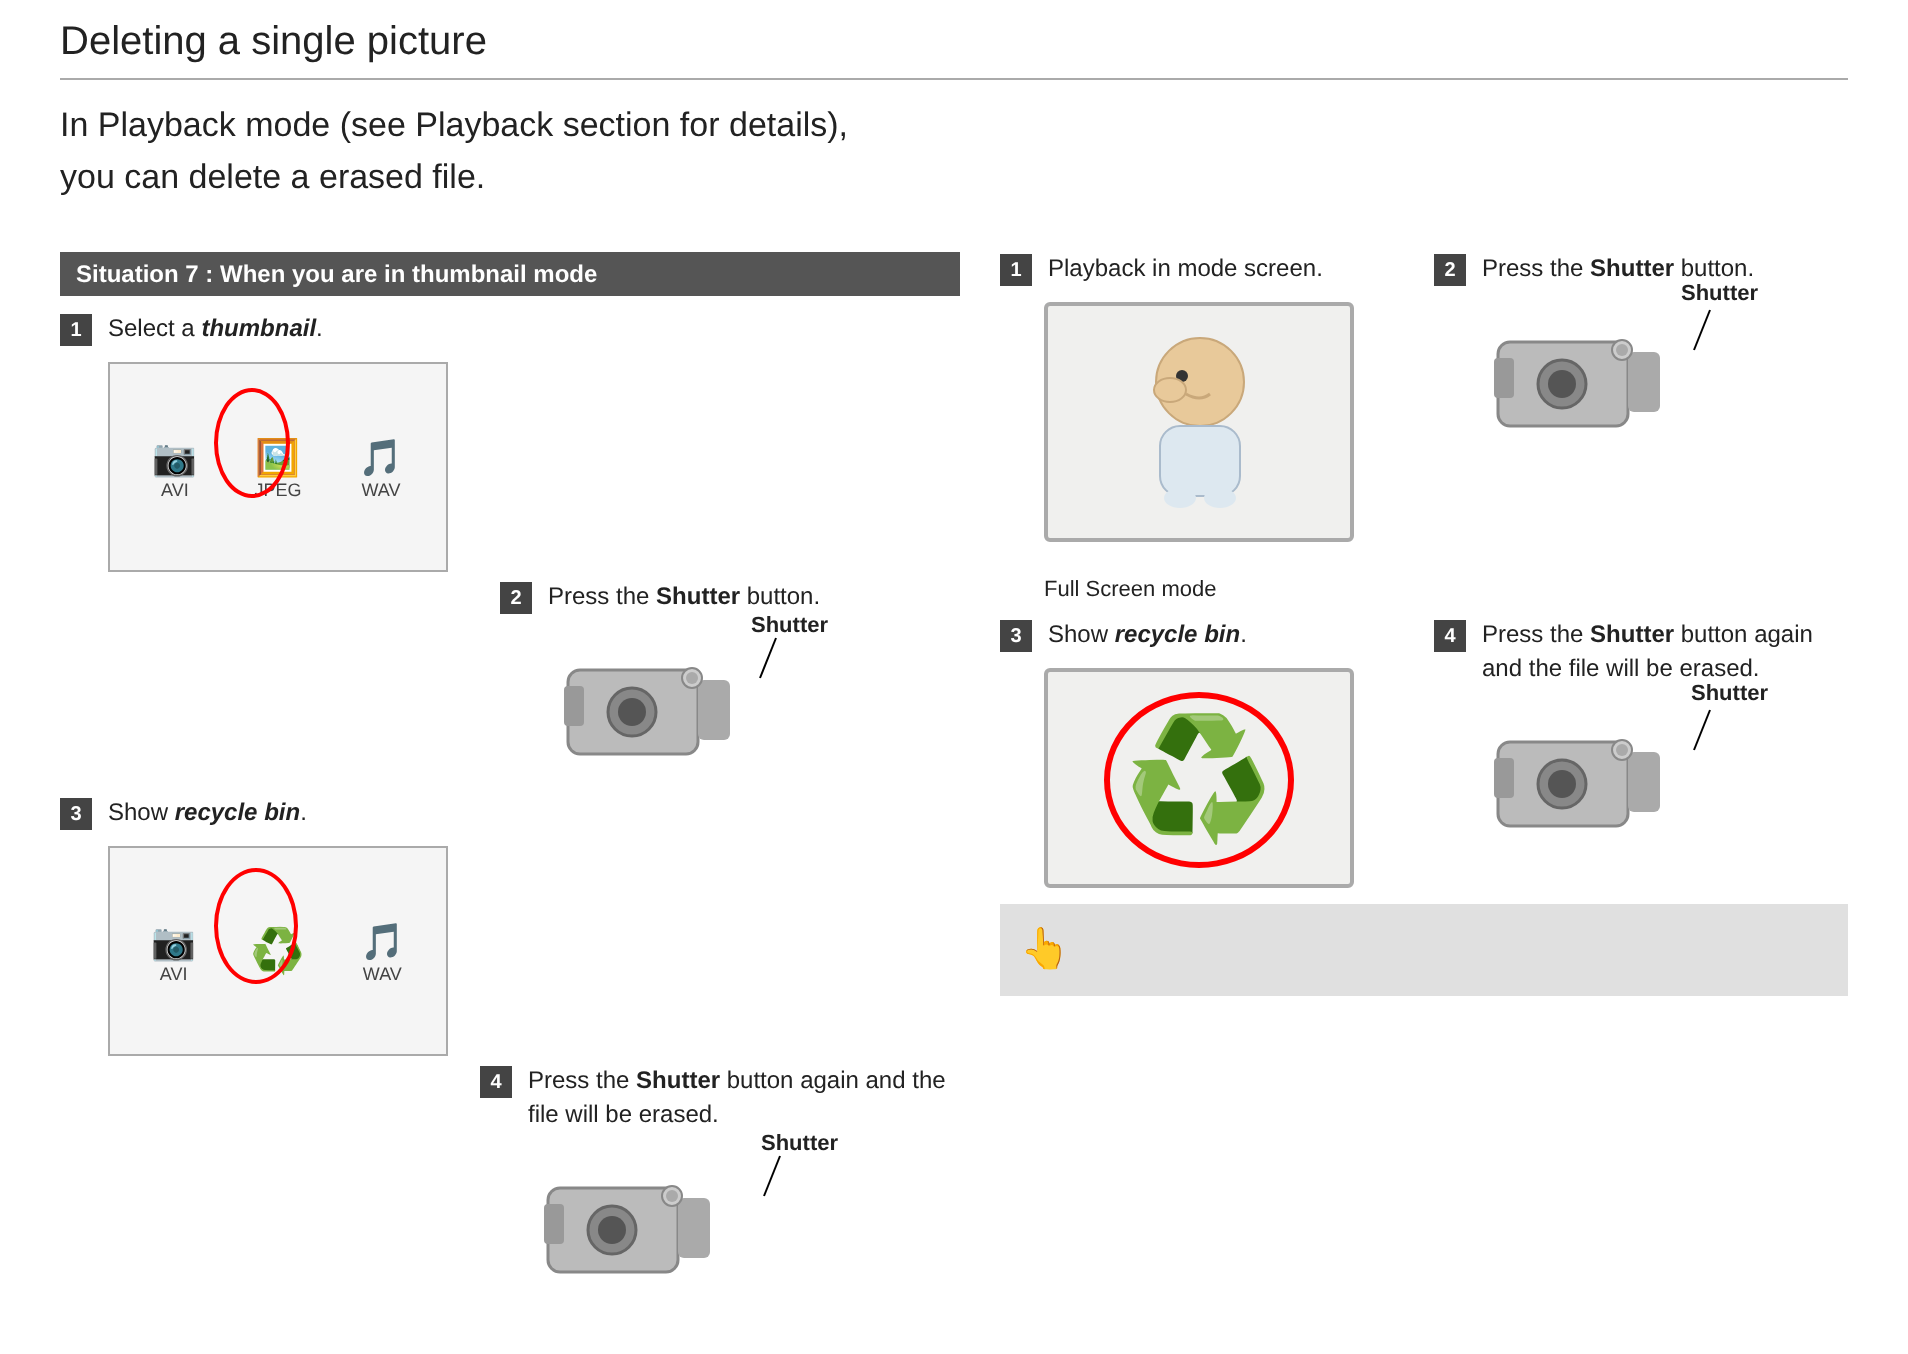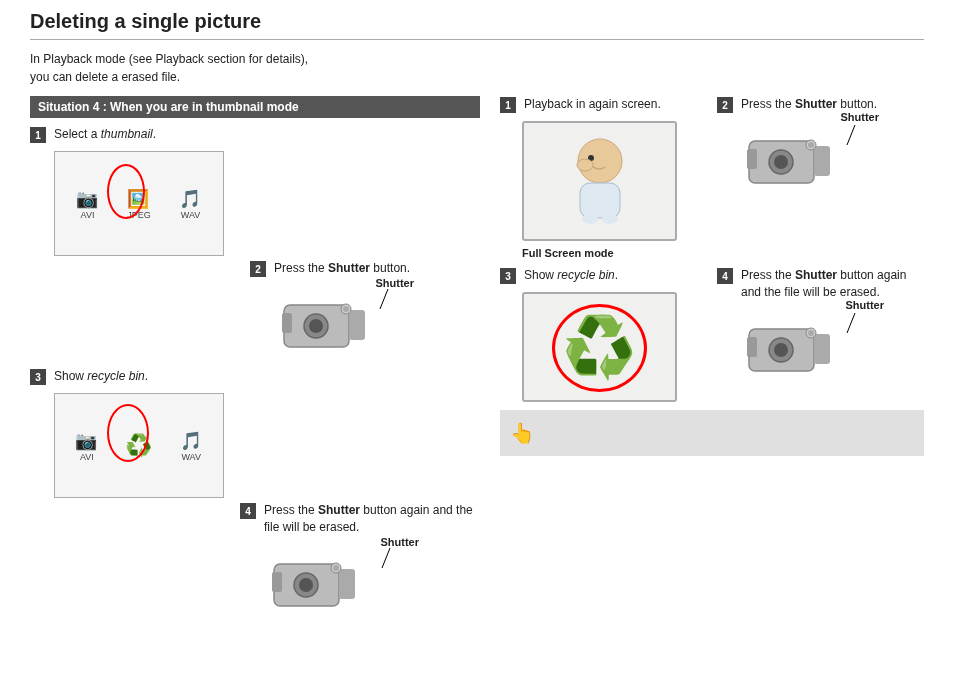--- a/index.html
+++ b/index.html
@@ -19,26 +19,26 @@
     }
     .top-bar {
       border-bottom: 1px solid #aaa;
       padding-bottom: 4px;
       margin-bottom: 10px;
       font-size: 12px;
       color: #333;
     }
     .page-title {
       font-size: 20px;
-      font-weight: bold;
+      font-weight: normal;
       margin-bottom: 6px;
     }
     .intro-text {
-      font-size: 12px;
-      margin-bottom: 10px;
+      font-size: 17px;
+      margin-bottom: 25px;
       line-height: 1.5;
     }
     .two-col {
       display: flex;
       gap: 20px;
     }
     .left-col {
       width: 450px;
       flex-shrink: 0;
     }
@@ -71,21 +71,21 @@
       justify-content: center;
       flex-shrink: 0;
       margin-top: 1px;
     }
     .step-text {
       font-size: 12px;
       line-height: 1.4;
     }
     .step-text em {
       font-style: italic;
-      font-weight: normal;
+      font-weight: bold;
     }
     .step-text strong {
       font-weight: bold;
     }
     .image-caption {
       font-size: 11px;
       font-weight: bold;
       margin-left: 24px;
       margin-bottom: 6px;
     }
@@ -127,21 +127,21 @@
 
   <div class="intro-text">
     <span>In Playback mode (see Playback section for details),</span><br>
     <span>you can delete a erased file.</span>
   </div>
 
   <div class="two-col">
 
     <div class="left-col">
       <div class="situation-header">
-        <span>Situation 4 : When you are in thumbnail mode</span>
+        <span>Situation 7 : When you are in thumbnail mode</span>
       </div>
 
       <div class="step-row">
         <div class="step-num">1</div>
         <div class="step-text">
           Select a <em>thumbnail</em>.
         </div>
       </div>
 
       <div style="position:relative; margin-left:24px; margin-bottom:4px;">
@@ -255,42 +255,42 @@
 
     </div>
 
     <div class="right-col">
 
       <div style="display:flex; gap:10px; margin-bottom:8px;">
 
         <div style="flex:1;">
           <div class="step-row">
             <div class="step-num">1</div>
-            <div class="step-text">Playback in again screen.</div>
+            <div class="step-text">Playback in mode screen.</div>
           </div>
 
           <div style="border:2px solid #aaa; width:155px; height:120px; background:#f0f0ee; display:flex; align-items:center; justify-content:center; margin-left:22px; border-radius:3px;">
 
             <svg width="90" height="100" viewBox="0 0 90 100">
 
               <circle cx="45" cy="30" r="22" fill="#e8c99a" stroke="#c9a87a" stroke-width="1"></circle>
 
               <circle cx="36" cy="27" r="3" fill="#333"></circle>
 
               <path d="M 38 36 Q 45 40 50 36" stroke="#c9a87a" stroke-width="1.5" fill="none"></path>
 
               <ellipse cx="30" cy="34" rx="8" ry="6" fill="#e8c99a" stroke="#c9a87a" stroke-width="1"></ellipse>
 
               <rect x="25" y="52" width="40" height="35" rx="10" fill="#dde8f0" stroke="#aabbcc" stroke-width="1"></rect>
 
               <ellipse cx="35" cy="88" rx="8" ry="5" fill="#dde8f0"></ellipse>
               <ellipse cx="55" cy="88" rx="8" ry="5" fill="#dde8f0"></ellipse>
             </svg>
           </div>
-          <div style="font-size:11px; font-weight:bold; margin-left:22px; margin-top:6px;">Full Screen mode</div>
+          <div style="font-size:11px; font-weight:normal; margin-left:22px; margin-top:18px;">Full Screen mode</div>
         </div>
 
         <div style="flex:1;">
           <div class="step-row">
             <div class="step-num">2</div>
             <div class="step-text">
               Press the <strong>Shutter</strong> button.
             </div>
           </div>
           <div style="position:relative; width:110px; height:80px; margin-left:22px;">

